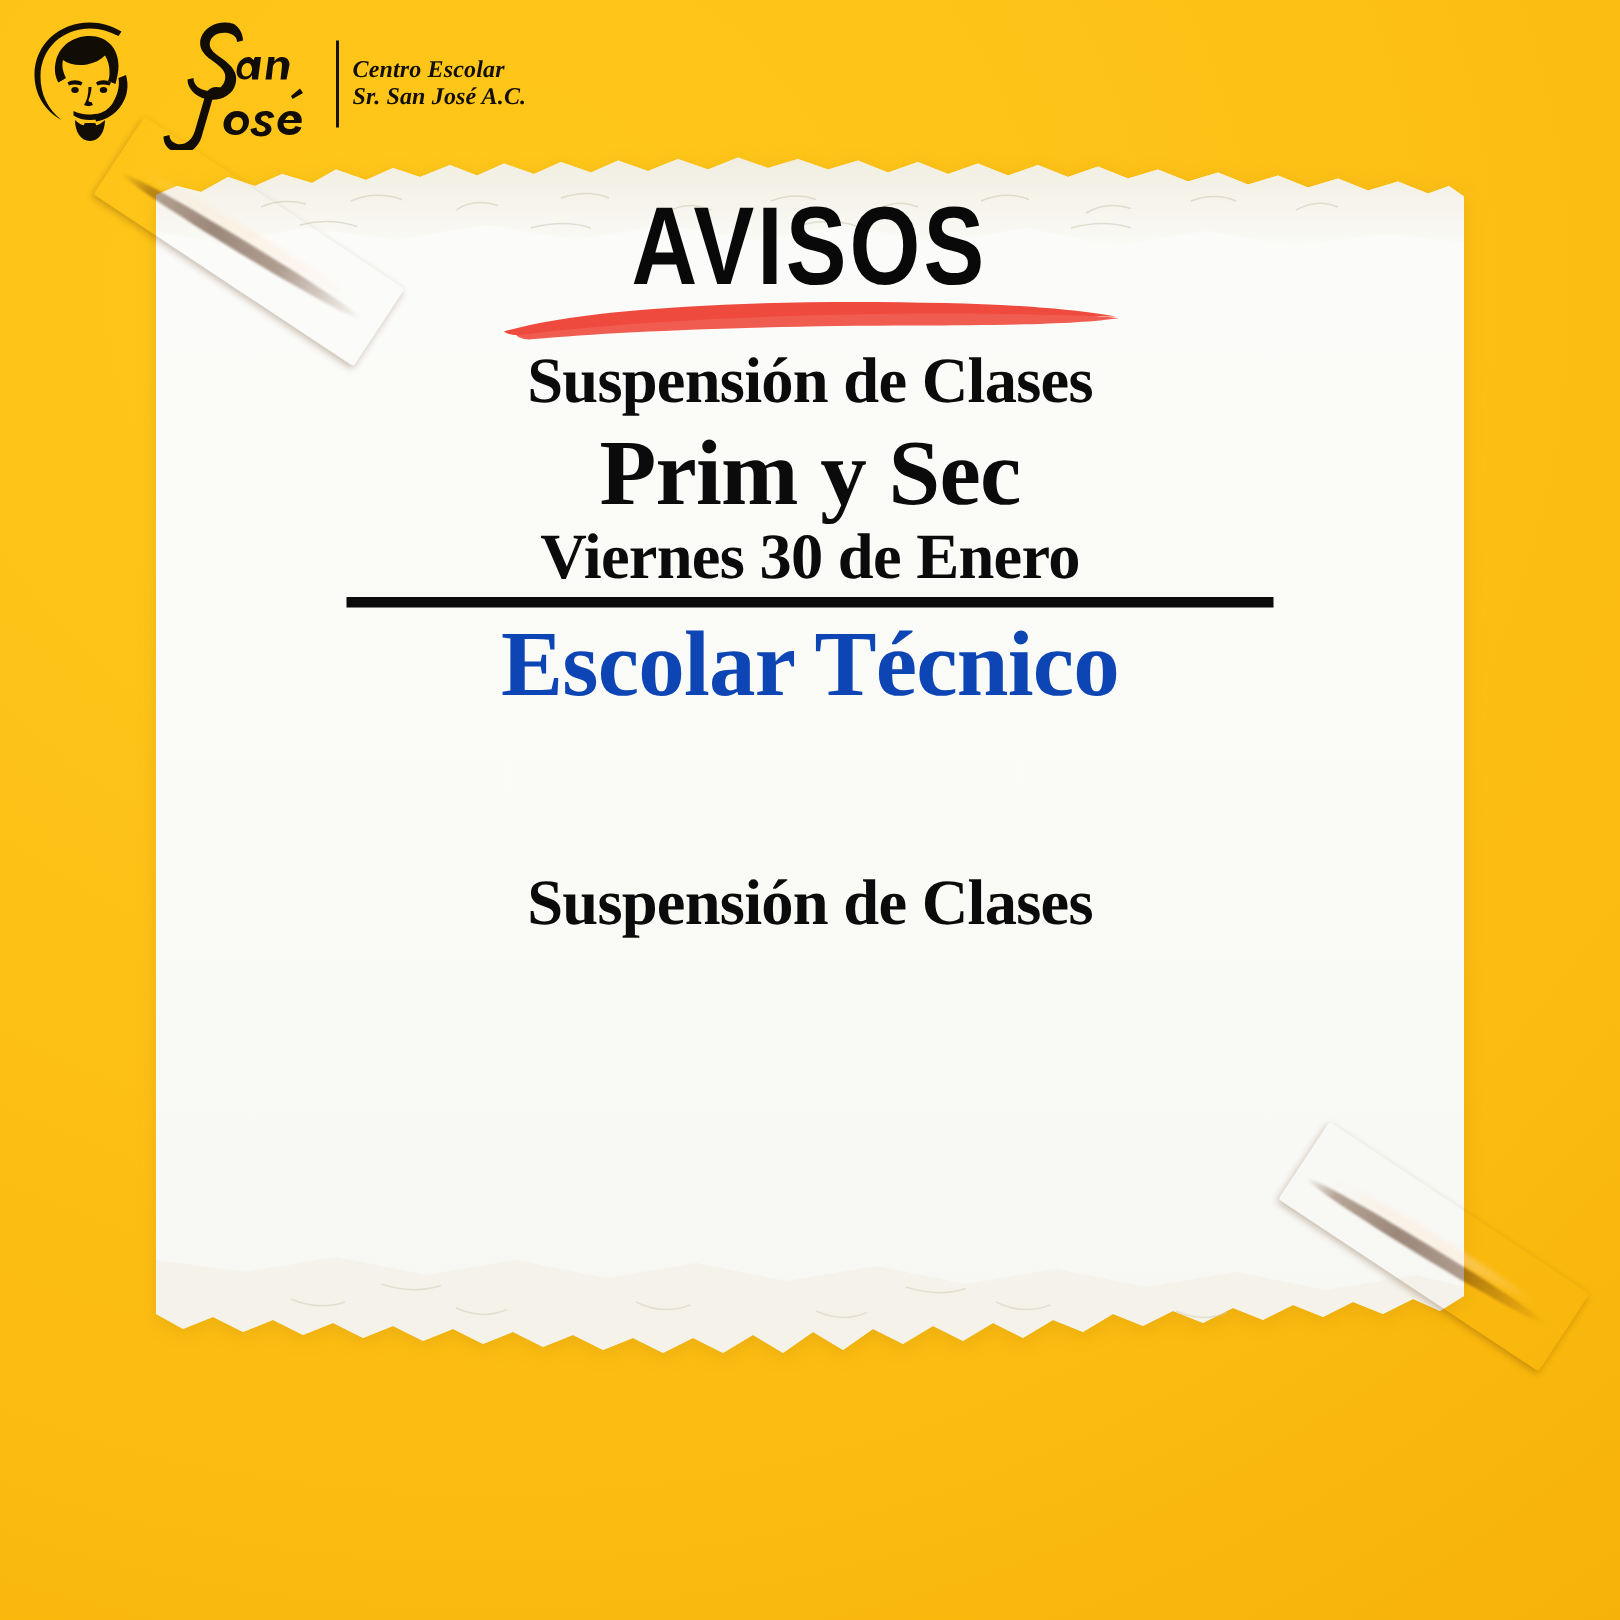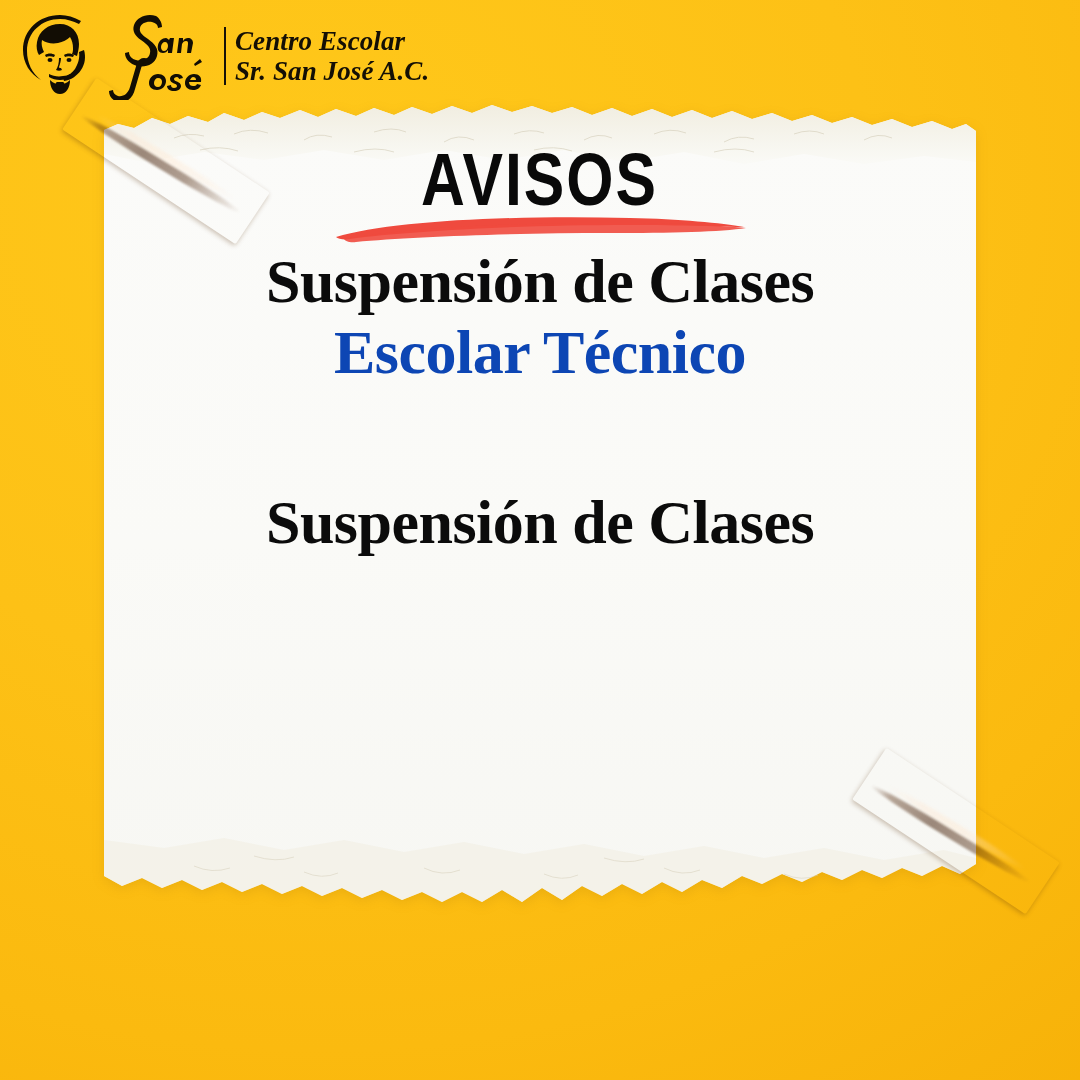--- a/index.html
+++ b/index.html
@@ -37,21 +37,21 @@
   }
   #logo-words {
     display:flex; flex-direction:column;
     justify-content:center;
     line-height:1.12;
   }
   #logo-words span {
     font-family:"Liberation Serif", serif;
     font-style:italic;
     font-weight:700;
-    font-size:27px;
+    font-size:16px;
     color:#140F05;
     letter-spacing:.1px;
     white-space:nowrap;
   }
 
   
   #paper-wrap {
     position:absolute;
     left:104px; top:104px;
     width:872px; height:820px;
@@ -105,21 +105,21 @@
       rgba(255,226,200,0) 100%);
     transform:rotate(-2.2deg);
     filter:blur(1.4px);
   }
   #tape-top-left    { left:62px;  top:130px; transform:rotate(33.5deg); }
   #tape-bottom-right{ left:852px; top:800px; transform:rotate(33.5deg); }
 
   
   #content {
     position:absolute;
-    left:104px; top:108px;
+    left:104px; top:92px;
     width:872px; height:820px;
     z-index:50;
     display:flex; flex-direction:column;
     align-items:center;
     padding-top:36px;
     pointer-events:none;
   }
   #content > * { pointer-events:auto; }
 
   #avisos {
@@ -138,21 +138,21 @@
   .line {
     font-family:"Liberation Serif", serif;
     font-weight:700;
     color:#0B0B0B;
     text-align:center;
     line-height:1.04;
     white-space:nowrap;
     letter-spacing:-0.5px;
     transform:scaleX(1.0);
   }
-  .big   { font-size:62px; }
+  .big   { font-size:43px; }
   .mid   { font-size:62px; }
   .blue  { color:#0D46B4; }
 
   #line-viernes-wrap {
     display:flex; flex-direction:column; align-items:center;
     margin-top:2px;
   }
   #viernes-rule {
     width:618px; height:7px;
     background:#0B0B0B;
@@ -329,21 +329,26 @@
         C396,14 350,12 300,12 C190,12 80,18 20,26
         C14,27 8,26 6,24 Z"></path>
       <path fill="#EF4A3E" opacity=".9" d="
         M14,26 C80,14 190,9 300,10 C352,10 396,13 416,15
         C392,19 340,20 280,20 C180,20 80,24 26,29
         C20,30 15,28 14,26 Z"></path>
     </svg>
 
     <div class="line big m1">Suspensión de Clases</div>
 
-
+    <div class="line mid m1">Prim y Sec</div>
+
+    <div id="line-viernes-wrap">
+      <div class="line big">Viernes 30 de Enero</div>
+      <div id="viernes-rule"></div>
+    </div>
 
     <div class="line mid blue m1">Escolar Técnico</div>
 
     <div id="gap"></div>
 
 
     <div class="line big m2">Suspensión de Clases</div>
 
 
   </div>

